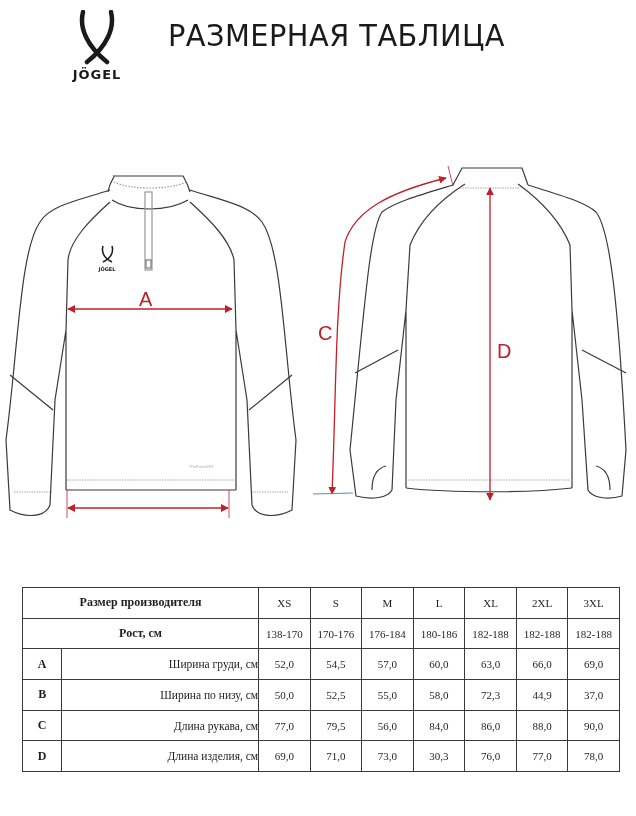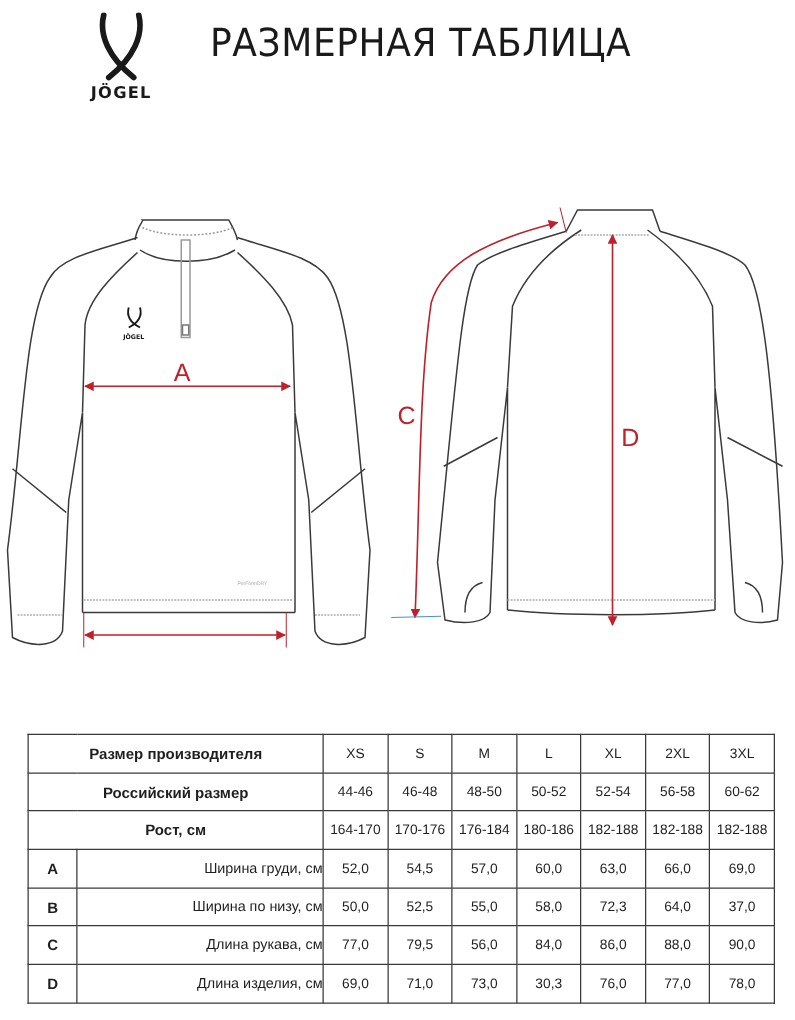--- a/index.html
+++ b/index.html
@@ -13,21 +13,21 @@
       font-family: "DejaVu Sans", sans-serif; font-weight: bold; font-size: 13px; letter-spacing: 1px; color: #1a1a1a; }
     .title { position: absolute; left: 168px; top: 17px; font-family: "DejaVu Sans", sans-serif;
       font-size: 31px; letter-spacing: 0.5px; color: #1a1a1a; font-weight: normal; transform: scaleX(0.93); transform-origin: left top; }
 
     .figures { position: absolute; left: 0; top: 150px; width: 636px; height: 380px; }
     .figures svg { position: absolute; left: 0; top: 0; }
     .meas-label { position: absolute; color: #c0202a; font-family: "Liberation Sans", sans-serif; font-size: 20px; }
     .perform { position: absolute; font-family: "Liberation Sans", sans-serif; font-size: 4px; color: #aaa; }
 
     table.sizes { position: absolute; left: 22px; top: 587px; width: 598px; border-collapse: collapse;
-      font-family: Liberation Sans, sans-serif; font-size: 11px; color: #1f1f1f; }
+      font-family: Liberation Serif, serif; font-size: 11px; color: #1f1f1f; }
     table.sizes td { border: 1.5px solid #3a3a3a; text-align: center; height: 30.7px; padding: 0; }
     table.sizes td.hdr { font-weight: bold; font-size: 12px; }
     table.sizes td.letter { font-weight: bold; width: 29px; font-size: 12px; }
     table.sizes td.param { text-align: right; padding-left: 8px; width: 145px; font-size: 11.5px; }
     table.sizes td.val { width: 38px; }
   </style>
 </head>
 <body>
 
 <div class="header">
@@ -113,32 +113,22 @@
       <td class="hdr" colspan="2">Размер производителя</td>
       <td class="val">XS</td>
       <td class="val">S</td>
       <td class="val">M</td>
       <td class="val">L</td>
       <td class="val">XL</td>
       <td class="val">2XL</td>
       <td class="val">3XL</td>
     </tr>
     <tr>
-      <td class="hdr" colspan="2">Российский размер</td>
-      <td>44-46</td>
-      <td>46-48</td>
-      <td>48-50</td>
-      <td>50-52</td>
-      <td>52-54</td>
-      <td>56-58</td>
-      <td>60-62</td>
-    </tr>
-    <tr>
       <td class="hdr" colspan="2">Рост, см</td>
-      <td>164-170</td>
+      <td>138-170</td>
       <td>170-176</td>
       <td>176-184</td>
       <td>180-186</td>
       <td>182-188</td>
       <td>182-188</td>
       <td>182-188</td>
     </tr>
     <tr>
       <td class="letter">A</td>
       <td class="param">Ширина груди, см</td>
@@ -151,21 +141,21 @@
       <td>69,0</td>
     </tr>
     <tr>
       <td class="letter">B</td>
       <td class="param">Ширина по низу, см</td>
       <td>50,0</td>
       <td>52,5</td>
       <td>55,0</td>
       <td>58,0</td>
       <td>72,3</td>
-      <td>64,0</td>
+      <td>44,9</td>
       <td>37,0</td>
     </tr>
     <tr>
       <td class="letter">C</td>
       <td class="param">Длина рукава, см</td>
       <td>77,0</td>
       <td>79,5</td>
       <td>56,0</td>
       <td>84,0</td>
       <td>86,0</td>

